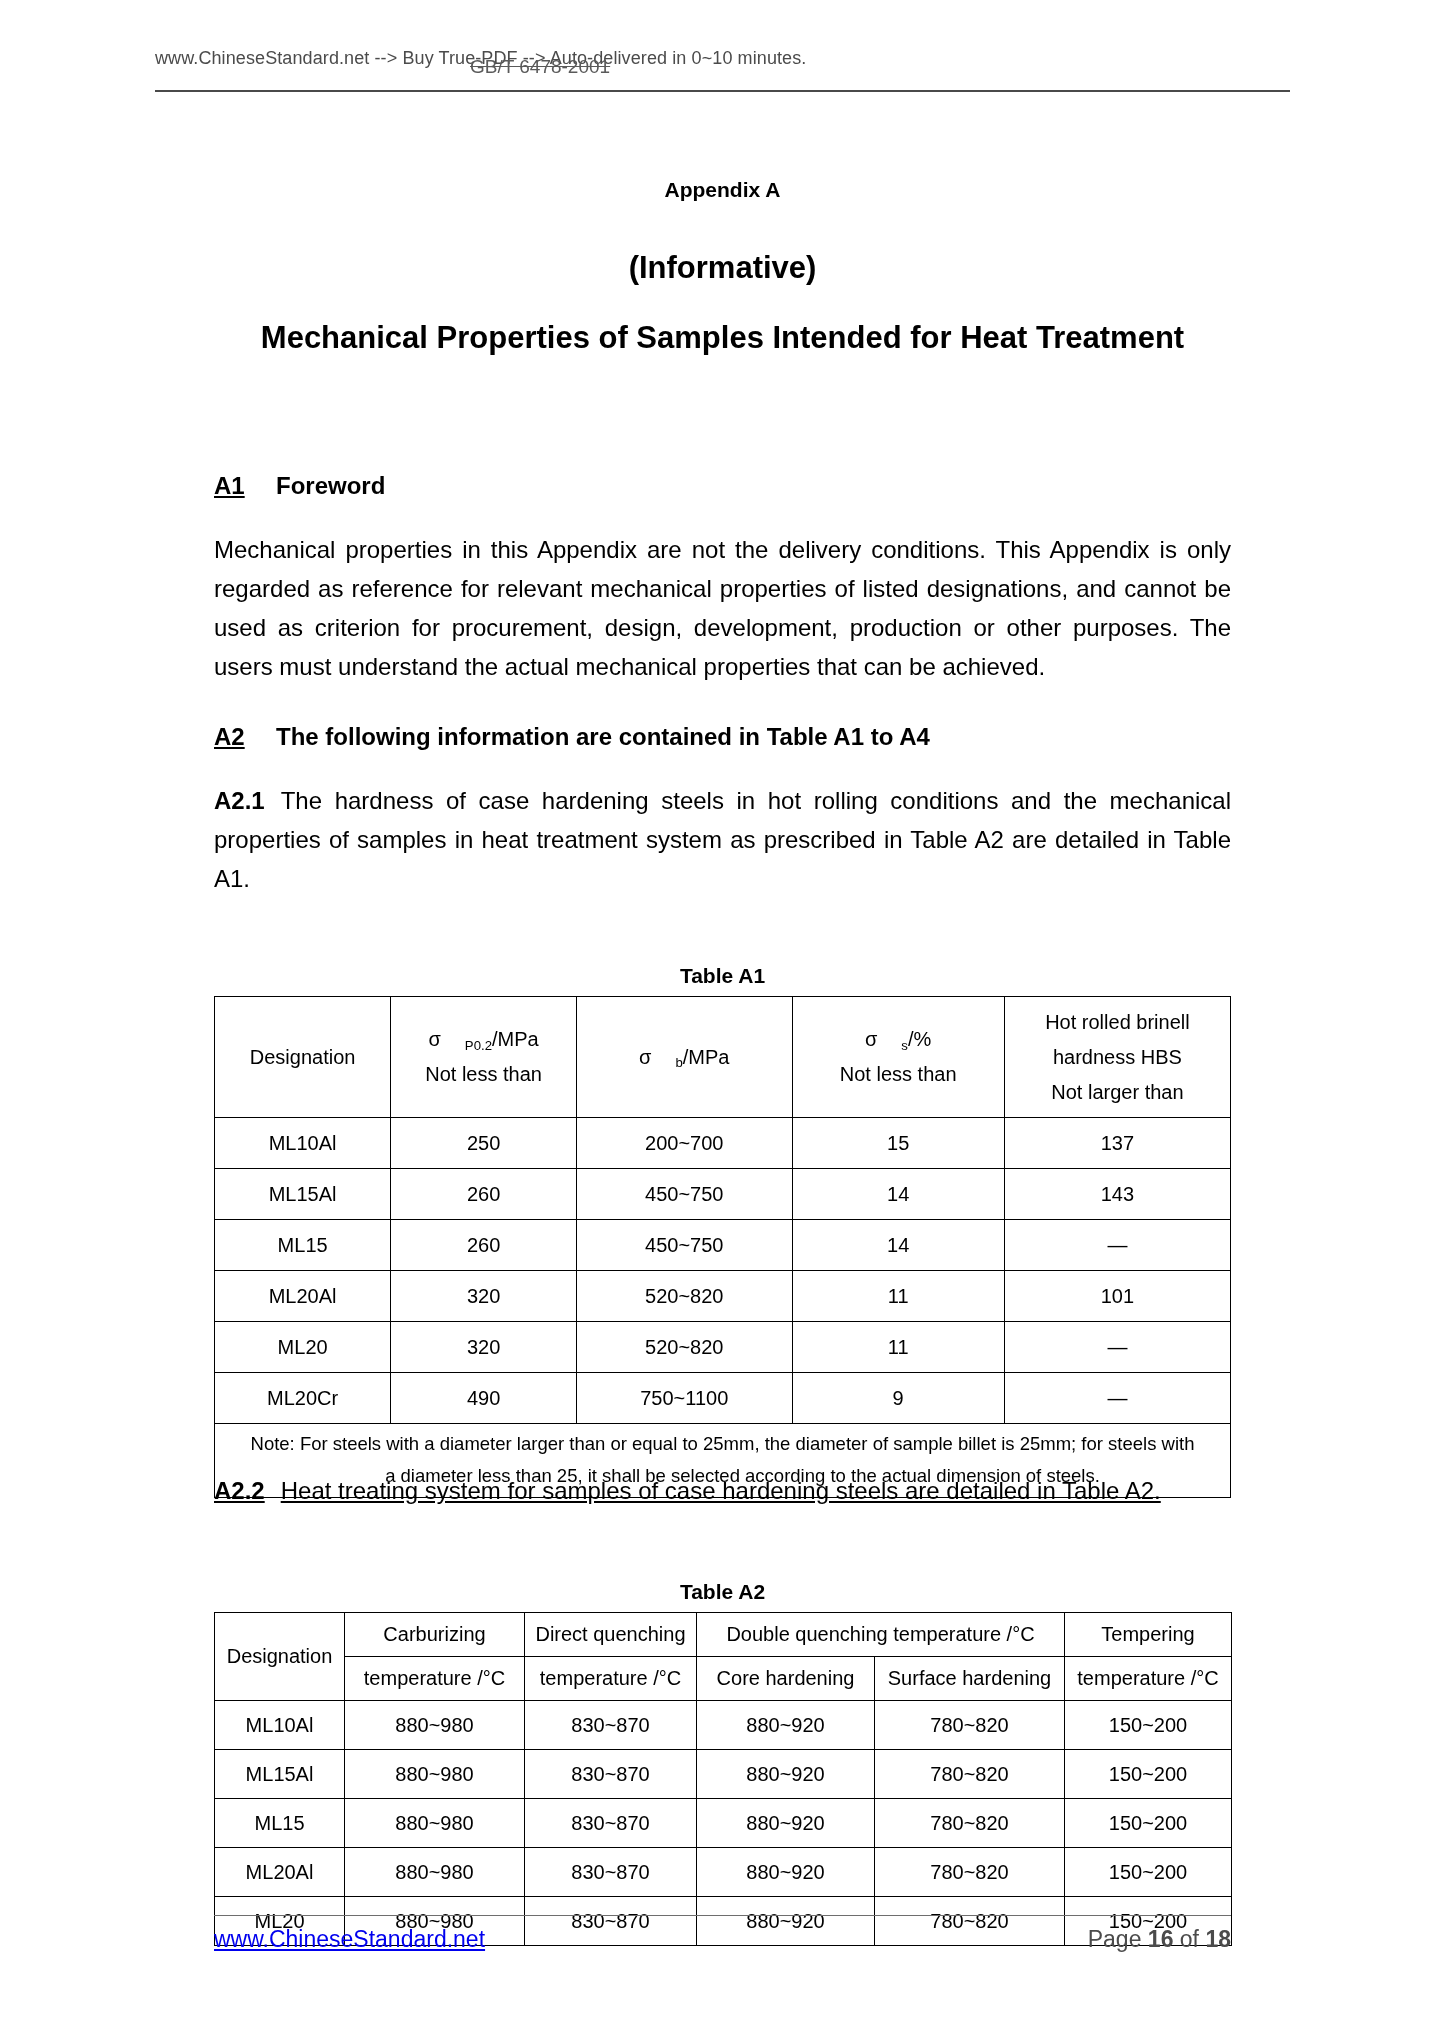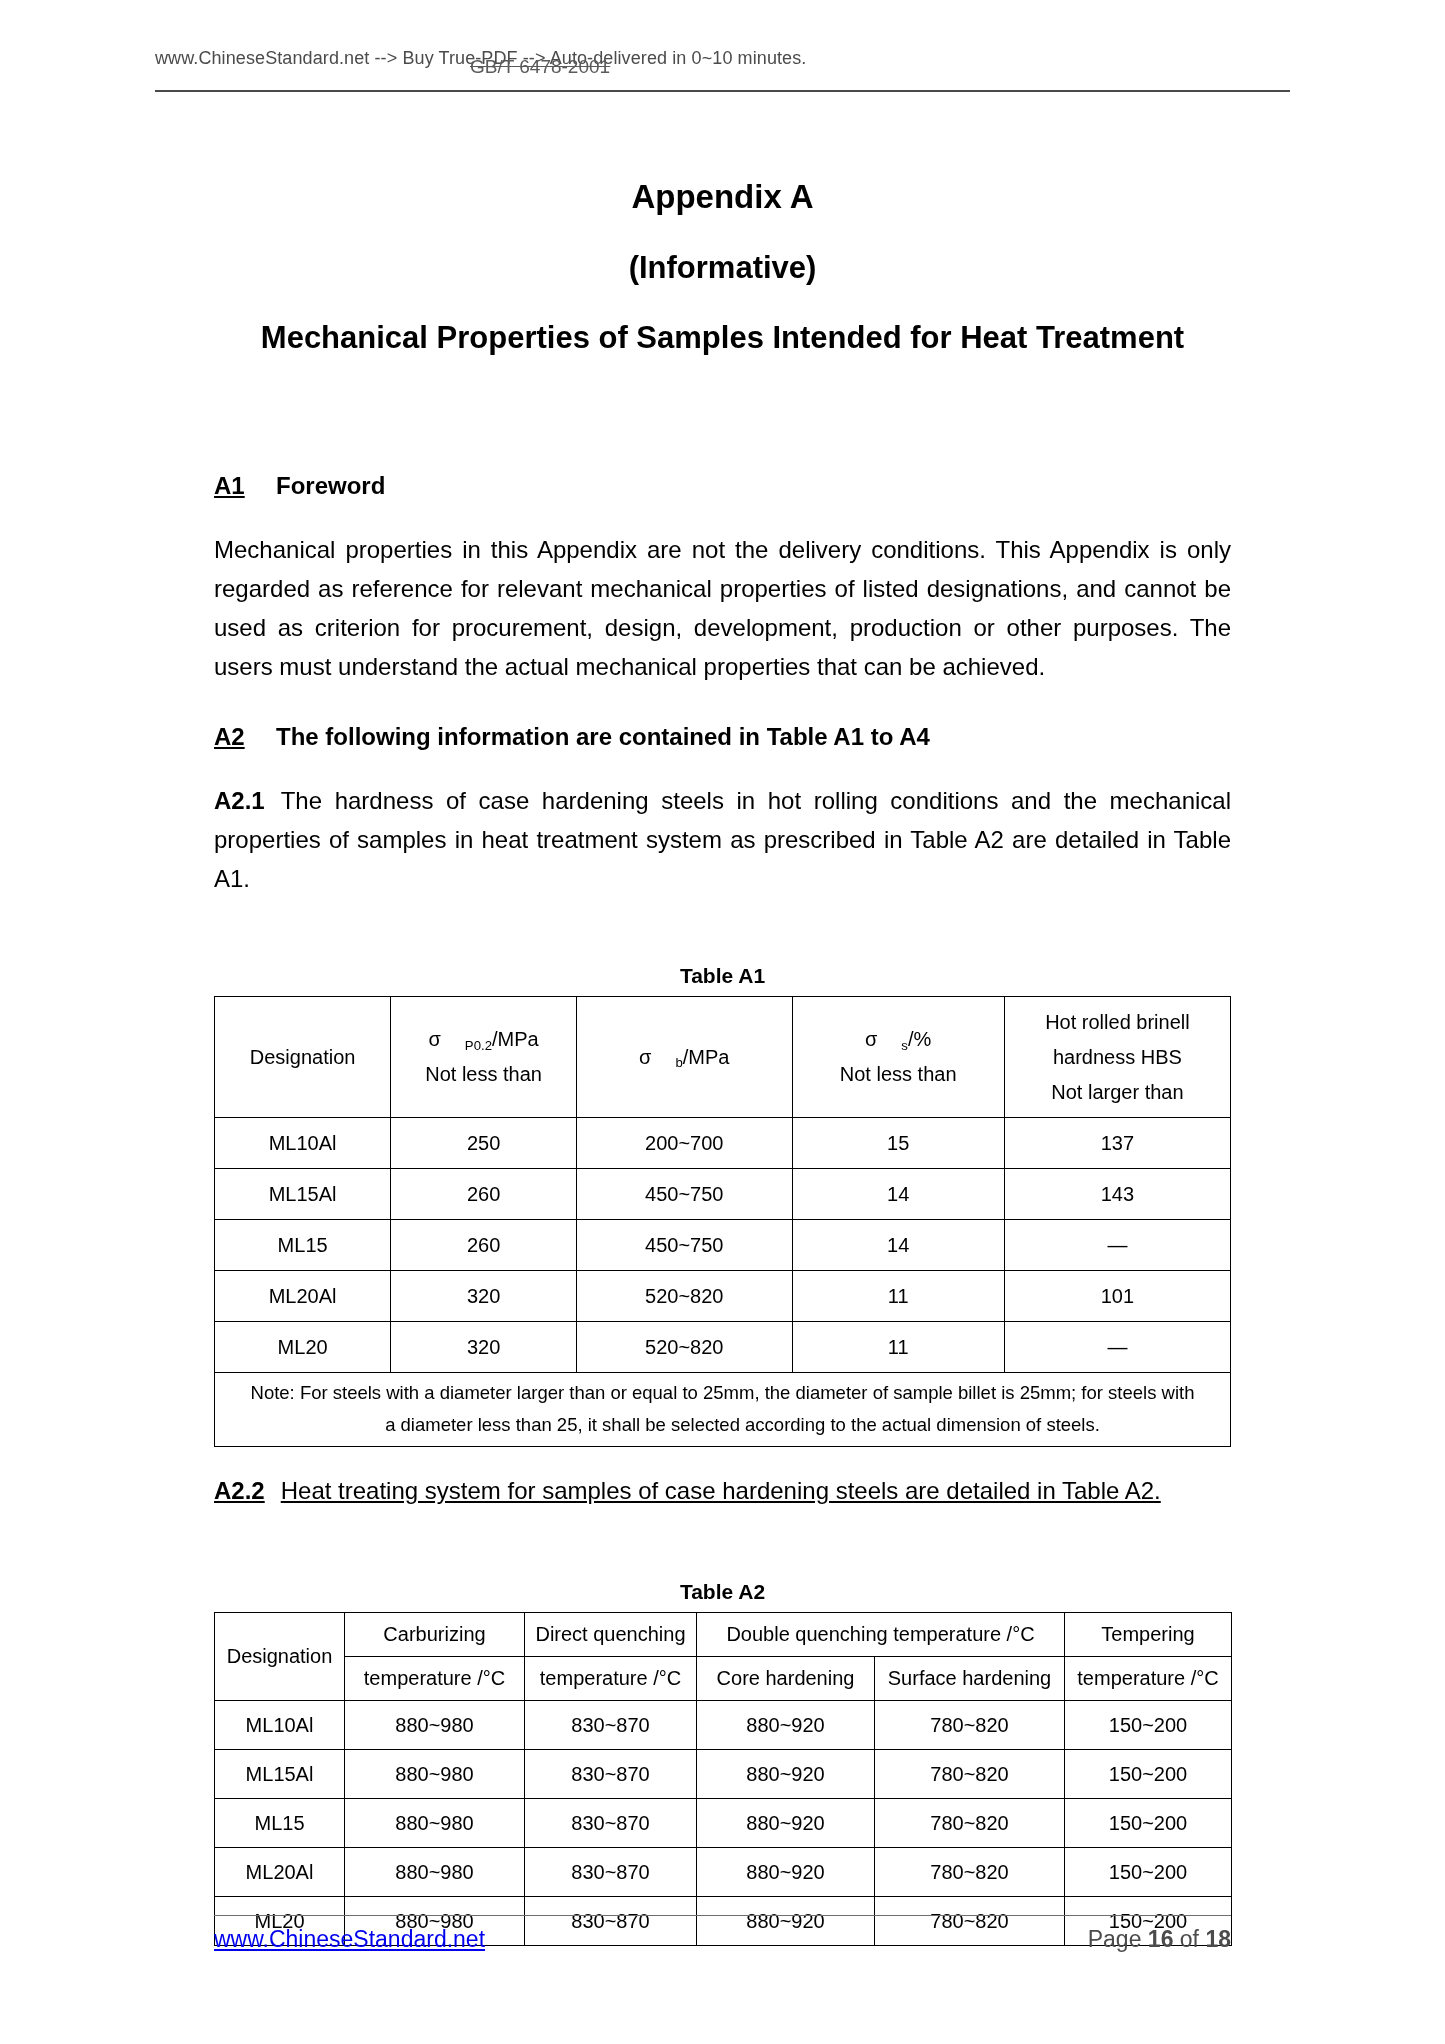--- a/index.html
+++ b/index.html
@@ -57,21 +57,21 @@
     white-space: nowrap;
   }
 
   
   .title-appendix {
     position: absolute;
     left: 0;
     top: 178px;
     width: 1445px;
     text-align: center;
-    font-size: 33px;
+    font-size: 21px;
     font-weight: bold;
   }
   .title-informative {
     position: absolute;
     left: 0;
     top: 250px;
     width: 1445px;
     text-align: center;
     font-size: 31px;
     font-weight: bold;
@@ -276,20 +276,27 @@
             <td>11</td>
             <td>101</td>
           </tr>
           <tr class="a1row">
             <td>ML20</td>
             <td>320</td>
             <td>520~820</td>
             <td>11</td>
             <td>—</td>
           </tr>
+          <tr class="a1row grp-top">
+            <td>ML20Cr</td>
+            <td>490</td>
+            <td>750~1100</td>
+            <td>9</td>
+            <td>—</td>
+          </tr>
         </tbody>
       <tfoot>
         <tr>
           <td class="note-cell" colspan="5">
             <span>Note: For steels with a diameter larger than or equal to 25mm, the diameter of sample billet is 25mm; for steels with</span>
             <span class="l2">a diameter less than 25, it shall be selected according to the actual dimension of steels.</span>
           </td>
         </tr>
       </tfoot>
     </table>

